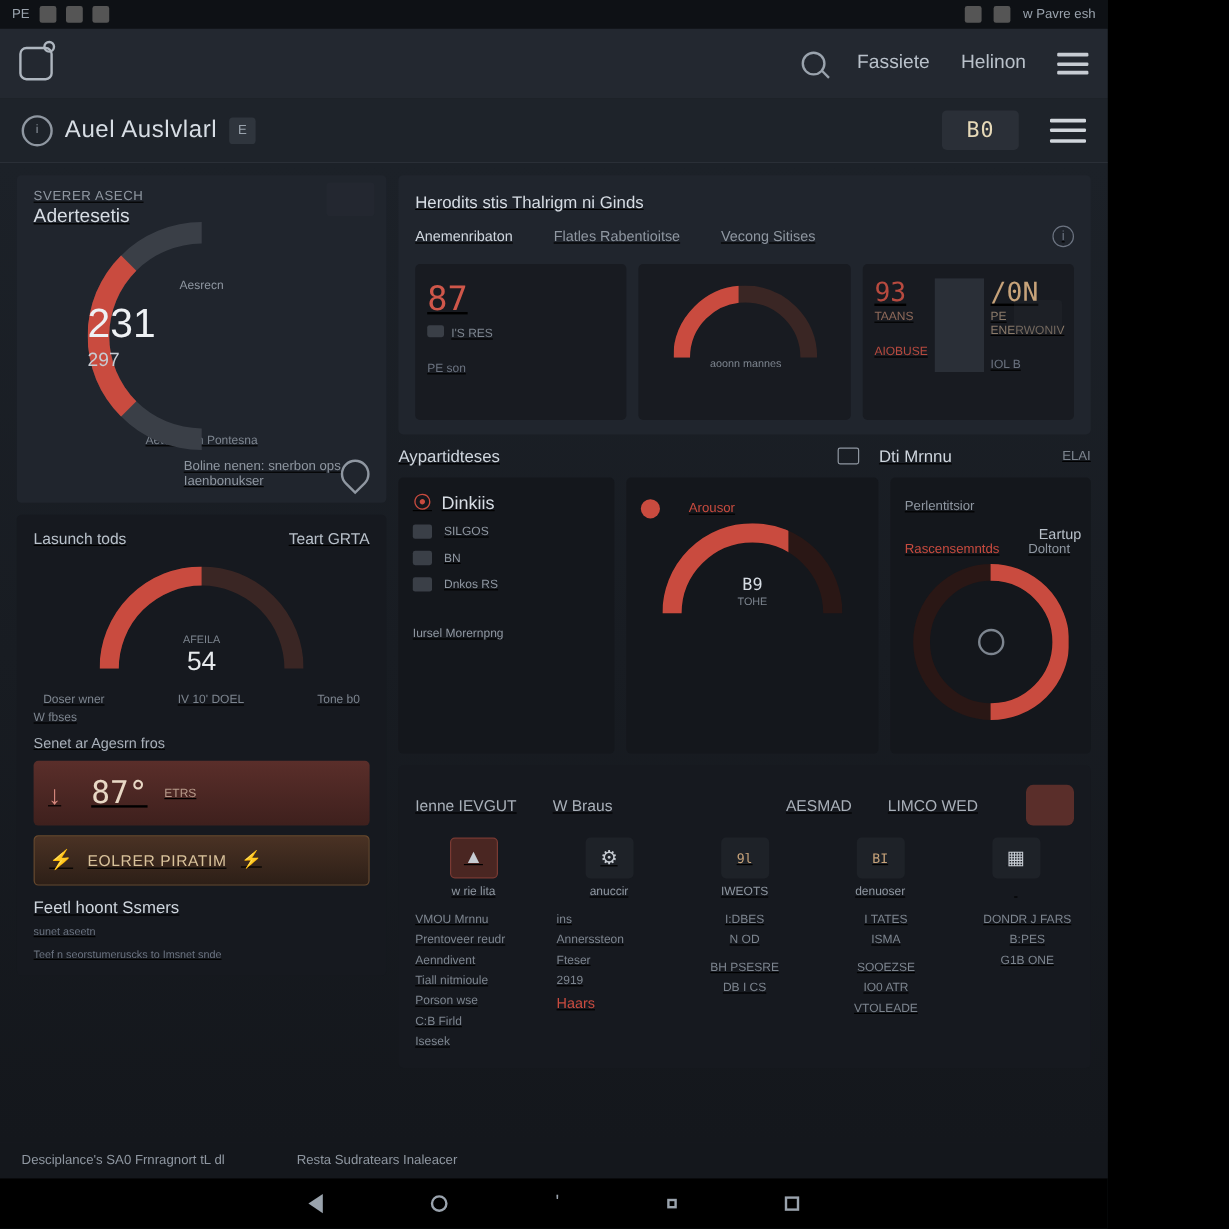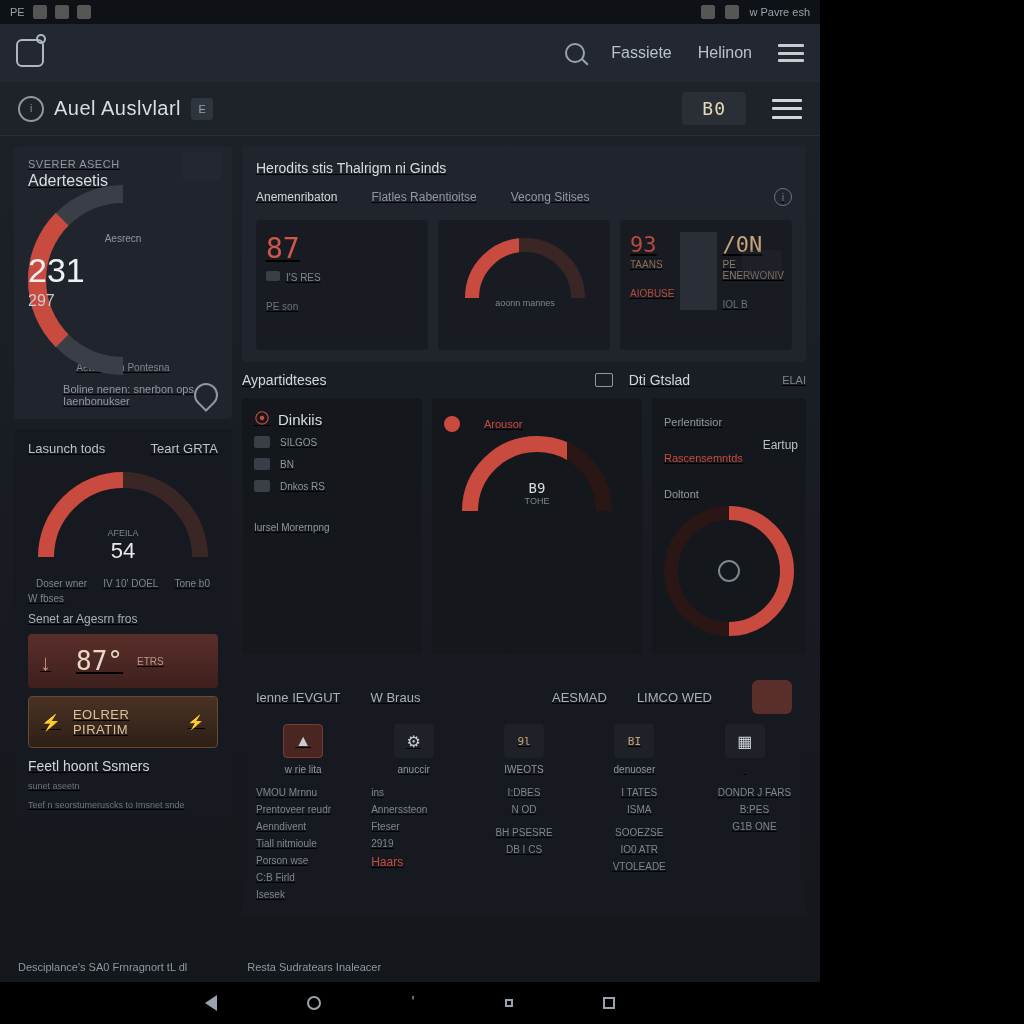--- a/index.html
+++ b/index.html
@@ -1,17 +1,17 @@
 <!DOCTYPE html>
 <html><head>
 <meta charset="utf-8">
 <style>
 * { margin:0; padding:0; box-sizing:border-box; font-family: -apple-system, "Segoe UI", Arial, sans-serif; }
 html,body { width:1024px; height:1024px; background:#000; overflow:hidden; }
-.screen { width:820px; height:1024px; background:#1a1e24; display:flex; flex-direction:column; }
+.screen { width:923px; height:1024px; background:#1a1e24; display:flex; flex-direction:column; }
 
 .statusbar { height:24px; background:#0e1115; display:flex; align-items:center; padding:0 10px; color:#9aa3ad; font-size:11px; }
 .statusbar .left { display:flex; gap:8px; align-items:center; }
 .statusbar .right { margin-left:auto; display:flex; gap:10px; align-items:center; }
 .sb-ico { width:14px; height:14px; background:#555; border-radius:2px; display:inline-block; }
 
 .appheader { height:58px; background:#232830; display:flex; align-items:center; padding:0 16px; color:#cfd6de; }
 .logo { width:28px; height:28px; border:2px solid #aeb6bf; border-radius:6px; position:relative; margin-right:18px; }
 .logo::after { content:""; position:absolute; width:6px; height:6px; border:2px solid #aeb6bf; border-radius:50%; top:-7px; right:-4px; }
 .header-actions { margin-left:auto; display:flex; align-items:center; gap:26px; font-size:16px; color:#b9c1ca; }
@@ -285,21 +285,21 @@
               </div>
             </div>
           </div>
         </div>
       </div>
 
       <div class="sec-row">
         <span>Aypartidteses</span>
         <span style="flex:1"></span>
         <span class="chip-ico"></span>
-        <span>Dti Gtslad</span>
+        <span>Dti Mrnnu</span>
         <span style="width:60px"></span>
         <span style="font-size:11px;color:#7d858f;">ELAI</span>
       </div>
 
       <div class="lower">
         <div class="pane" style="flex:0 0 180px;">
           <div style="display:flex;align-items:center;gap:8px;">
             <span style="color:#c94b3f;">⦿</span>
             <span style="font-size:15px;color:#d7dde4;">Dinkiis</span>
           </div>

